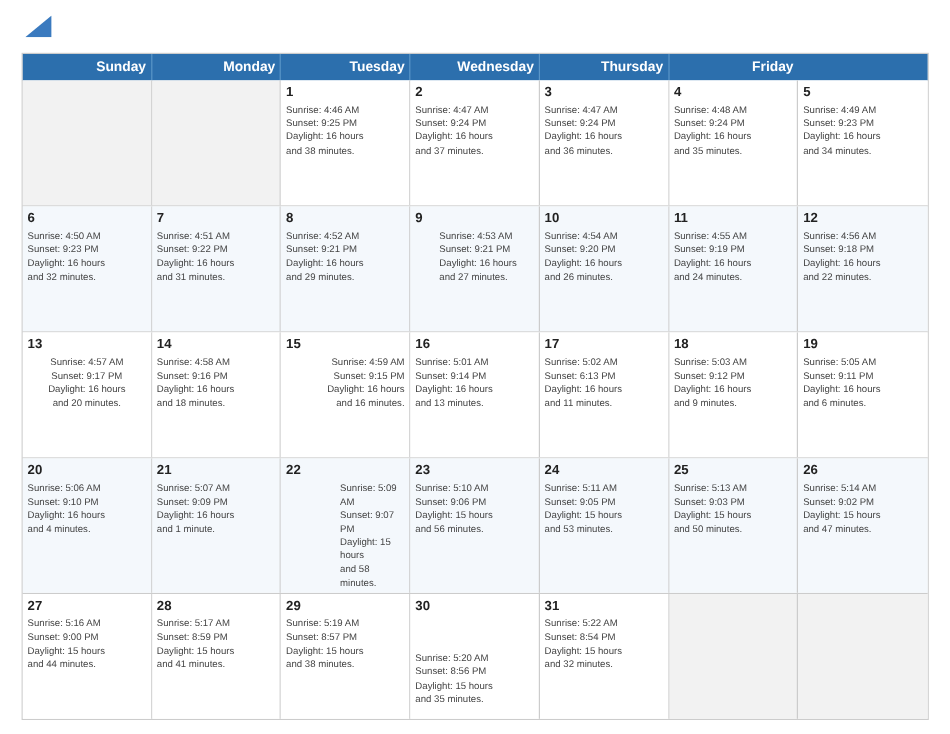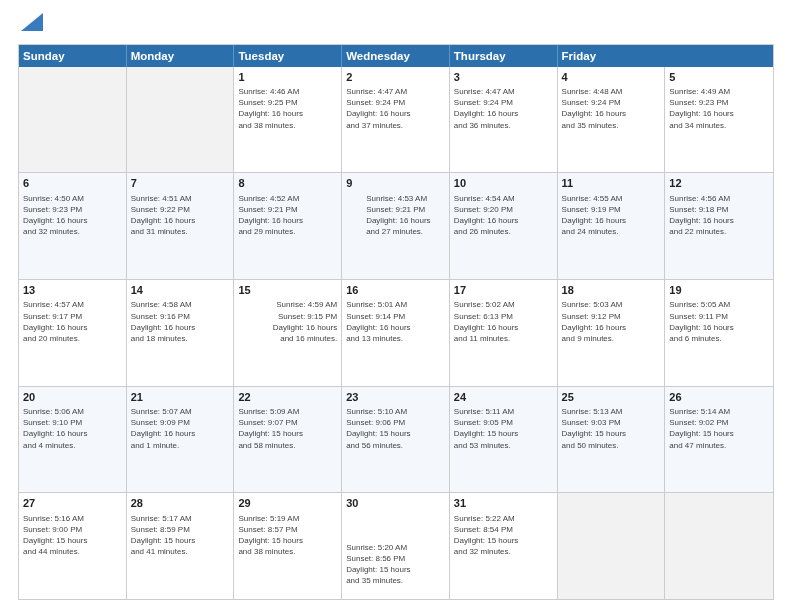--- a/index.html
+++ b/index.html
@@ -59,21 +59,21 @@
     .cal-header {
       display: grid;
       grid-template-columns: repeat(7, 1fr);
       background: #2c6fad;
     }
     .cal-header-cell {
       color: #fff;
       font-size: 11.5px;
       font-weight: bold;
       padding: 5px 4px;
-      text-align: left;
+      text-align: right;
       border-right: 1px solid #5a96c8;
     }
     .cal-header-cell:last-child { border-right: none; }
     .cal-body {
       flex: 1;
       display: flex;
       flex-direction: column;
     }
     .cal-row {
       display: grid;
@@ -234,21 +234,21 @@
             <span class="day-num">12</span>
             <div class="day-info" style="white-space: pre-line;">Sunrise: 4:56 AM
 Sunset: 9:18 PM
 Daylight: 16 hours
 and 22 minutes.</div>
           </div>
         </div>
         <div class="cal-row">
           <div class="cal-cell">
             <span class="day-num">13</span>
-            <div class="day-info" style="white-space: pre-line;">Sunrise: 4:57 AM
+            <div class="day-info" style="white-space: pre-line; text-align: center;">Sunrise: 4:57 AM
 Sunset: 9:17 PM
 Daylight: 16 hours
 and 20 minutes.</div>
           </div>
           <div class="cal-cell">
             <span class="day-num">14</span>
             <div class="day-info" style="white-space: pre-line;">Sunrise: 4:58 AM
 Sunset: 9:16 PM
 Daylight: 16 hours
 and 18 minutes.</div>
@@ -299,21 +299,21 @@
           </div>
           <div class="cal-cell">
             <span class="day-num">21</span>
             <div class="day-info" style="white-space: pre-line;">Sunrise: 5:07 AM
 Sunset: 9:09 PM
 Daylight: 16 hours
 and 1 minute.</div>
           </div>
           <div class="cal-cell">
             <span class="day-num">22</span>
-            <div class="day-info" style="white-space: pre-line;">Sunrise: 5:09 AM
+            <div class="day-info" style="white-space: pre-line; margin-left: 45px;">Sunrise: 5:09 AM
 Sunset: 9:07 PM
 Daylight: 15 hours
 and 58 minutes.</div>
           </div>
           <div class="cal-cell">
             <span class="day-num">23</span>
             <div class="day-info" style="white-space: pre-line;">Sunrise: 5:10 AM
 Sunset: 9:06 PM
 Daylight: 15 hours
 and 56 minutes.</div>

